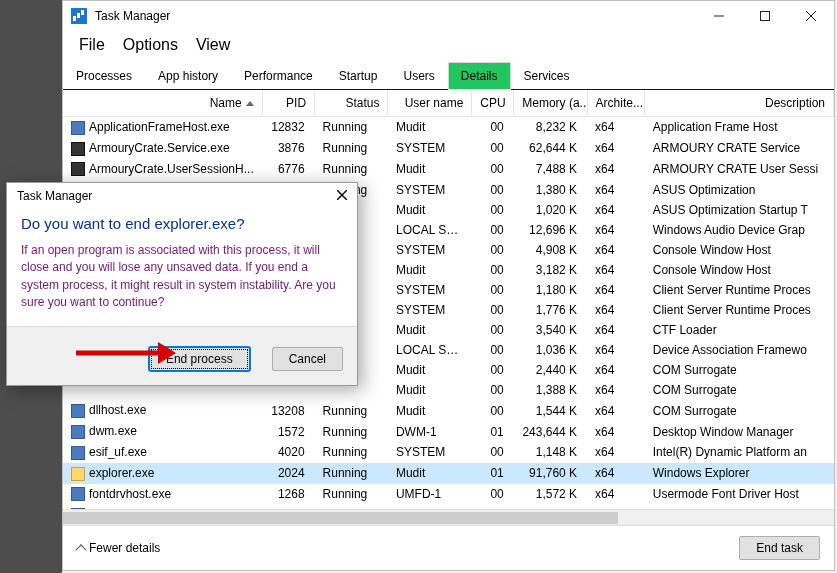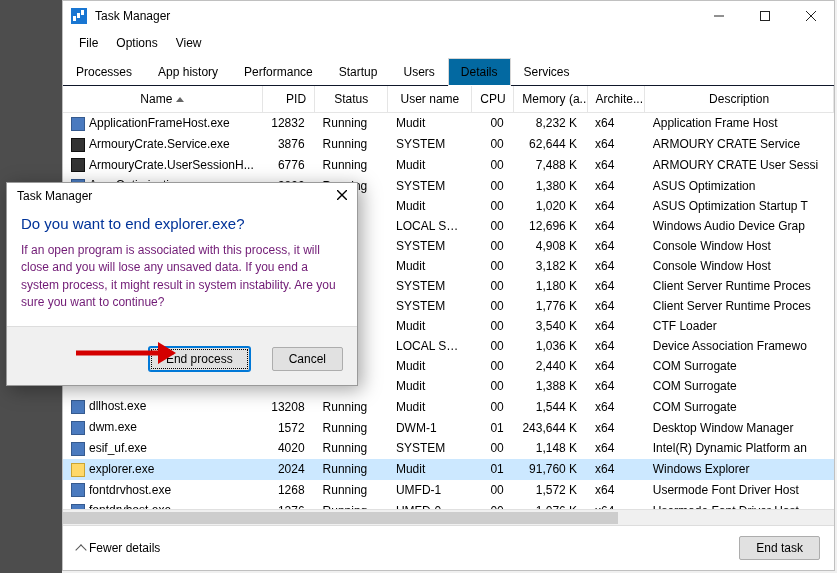--- a/index.html
+++ b/index.html
@@ -10,31 +10,31 @@
     background: #fff; border: 1px solid #c0c0c0; display: flex; flex-direction: column;
   }
   .titlebar { height: 30px; display: flex; align-items: center; padding: 0 0 0 8px; font-size: 12px; }
   .titlebar .app-icon { width: 16px; height: 16px; background: #1976d2; margin-right: 8px; position: relative; }
   .titlebar .app-icon::after { content:''; position:absolute; left:2px; top:8px; width:3px; height:5px; background:#fff; box-shadow: 4px -3px 0 0 #fff, 8px -6px 0 0 #fff; }
   .titlebar .title { flex: 0 0 auto; }
   .titlebar .spacer { flex: 1; }
   .win-btn { width: 46px; height: 30px; display: flex; align-items: center; justify-content: center; color: #000; }
   .win-btn svg { width: 10px; height: 10px; stroke: #222; fill: none; stroke-width: 1; }
 
-  .menubar { display: flex; gap: 2px; padding: 2px 8px; font-size: 12px; }
+  .menubar { display: flex; gap: 2px; padding: 2px 8px; font-size: 16px; }
   .menubar div { padding: 3px 8px; }
 
   .tabs-row { display:flex; border-bottom: 1px solid #0f172a; margin-top:2px; }
   .tab { padding: 6px 12px; font-size: 12px; border: 1px solid transparent; position: relative; top:1px;}
-  .tab.active { border: 1px solid #d6d6d6; border-bottom: 1px solid #fff; background:#0369a1;}
+  .tab.active { border: 1px solid #d6d6d6; border-bottom: 1px solid #fff; background:#22c55e;}
 
   .table-wrap { flex:1; overflow: hidden; position: relative; }
   table { width: 100%; border-collapse: collapse; table-layout: fixed; }
   thead th {
-    text-align: center; font-weight: normal; font-size: 12px;
+    text-align: right; font-weight: normal; font-size: 12px;
     padding: 6px 8px; border-bottom: 1px solid #e5e5e5; border-right: 1px solid #e5e5e5;
     background: #fff; white-space: nowrap; overflow: hidden; text-overflow: clip;
   }
   thead th.sorted::after { content:''; display:inline-block; margin-left:4px; border-left:4px solid transparent; border-right:4px solid transparent; border-bottom:5px solid #666; vertical-align: middle;}
   tbody td { padding: 3px 8px; font-size: 12px; white-space: nowrap; overflow: hidden; text-overflow: ellipsis; border-bottom: 0; height: 20px;}
   tbody tr.selected td { background: #cce8ff; }
   td.num { text-align: right; padding-right: 10px;}
 
   .proc-icon { width: 14px; height: 14px; display:inline-block; vertical-align: middle; margin-right: 4px; background: #fff; border:1px solid #5a8ac6; position: relative; }
   .proc-icon.blue { background:#4a7abf; border-color:#355a8f;}

